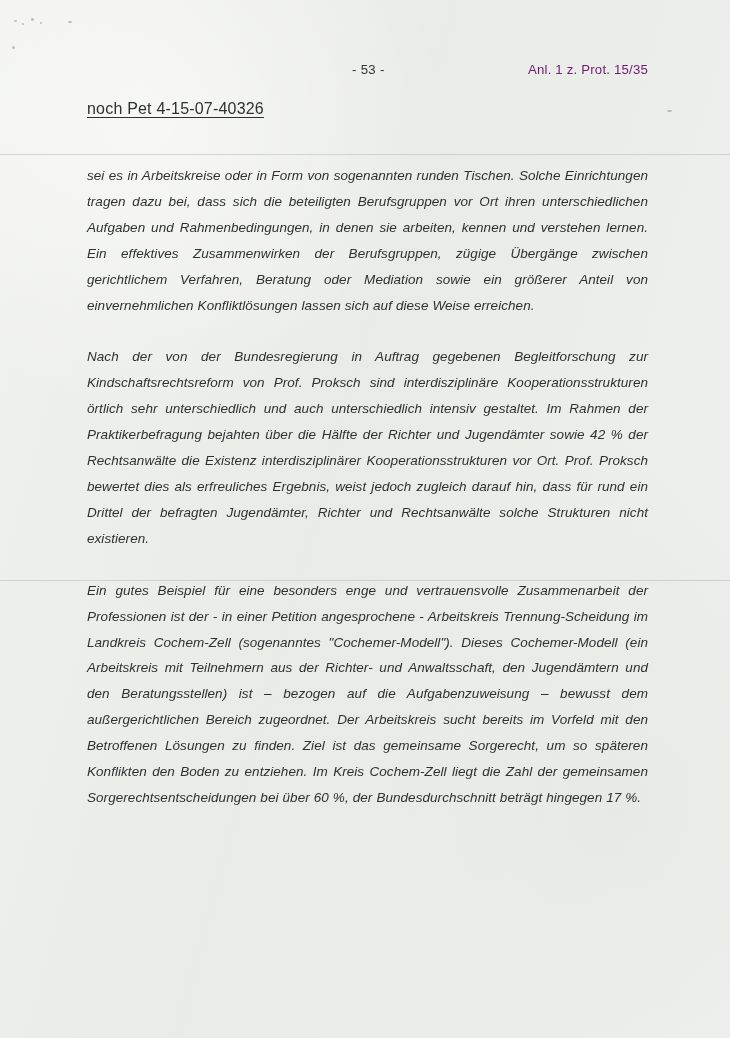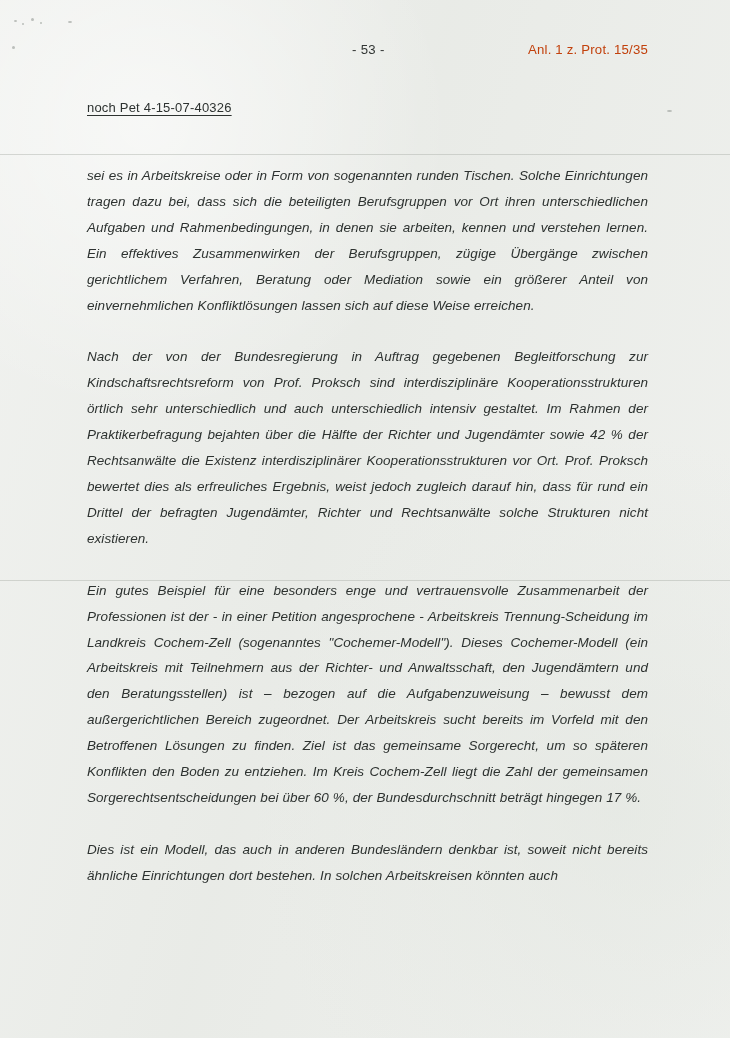--- a/index.html
+++ b/index.html
@@ -59,29 +59,30 @@
     font-size: 13.2px;
   }
   .page-number {
     margin-left: 265px;
     letter-spacing: .3px;
     color: #323634;
   }
   .doc-reference {
     margin-left: auto;
     letter-spacing: .2px;
-    color: #c2410c;
+    color: #701a75;
+    margin-top: 20px;
   }
 
   
   .petition-heading {
     position: absolute;
     top: 100px;
     left: 87px;
-    font-size: 13px;
+    font-size: 16px;
     text-decoration: underline;
     text-underline-offset: 3px;
     letter-spacing: .2px;
     color: #2d3230;
   }
 
   
   .body-text {
     position: absolute;
     top: 163px;
@@ -130,16 +131,15 @@
     <span class="page-number">- 53 -</span>
     <span class="doc-reference">Anl. 1 z. Prot. 15/35</span>
   </div>
 
   <div class="petition-heading">noch Pet 4-15-07-40326</div>
 
   <div class="body-text">
     <p class="body-paragraph justify-all">sei es in Arbeitskreise oder in Form von sogenannten runden Tischen. Solche Einrichtungen tragen dazu bei, dass sich die beteiligten Berufsgruppen vor Ort ihren unterschiedlichen Aufgaben und Rahmenbedingungen, in denen sie arbeiten, kennen und verstehen lernen. Ein effektives Zusammenwirken der Berufsgruppen, zügige Übergänge zwischen gerichtlichem Verfahren, Beratung oder Mediation sowie ein größerer Anteil von einvernehmlichen Konfliktlösungen lassen sich auf diese Weise erreichen.</p>
     <p class="body-paragraph justify-all">Nach der von der Bundesregierung in Auftrag gegebenen Begleitforschung zur Kindschaftsrechtsreform von Prof. Proksch sind interdisziplinäre Kooperationsstrukturen örtlich sehr unterschiedlich und auch unterschiedlich intensiv gestaltet. Im Rahmen der Praktikerbefragung bejahten über die Hälfte der Richter und Jugendämter sowie 42 % der Rechtsanwälte die Existenz interdisziplinärer Kooperationsstrukturen vor Ort. Prof. Proksch bewertet dies als erfreuliches Ergebnis, weist jedoch zugleich darauf hin, dass für rund ein Drittel der befragten Jugendämter, Richter und Rechtsanwälte solche Strukturen nicht existieren.</p>
     <p class="body-paragraph justify-all">Ein gutes Beispiel für eine besonders enge und vertrauensvolle Zusammenarbeit der Professionen ist der - in einer Petition angesprochene - Arbeitskreis Trennung-Scheidung im Landkreis Cochem-Zell (sogenanntes "Cochemer-Modell"). Dieses Cochemer-Modell (ein Arbeitskreis mit Teilnehmern aus der Richter- und Anwaltsschaft, den Jugendämtern und den Beratungsstellen) ist – bezogen auf die Aufgabenzuweisung – bewusst dem außergerichtlichen Bereich zugeordnet. Der Arbeitskreis sucht bereits im Vorfeld mit den Betroffenen Lösungen zu finden. Ziel ist das gemeinsame Sorgerecht, um so späteren Konflikten den Boden zu entziehen. Im Kreis Cochem-Zell liegt die Zahl der gemeinsamen Sorgerechtsentscheidungen bei über 60 %, der Bundesdurchschnitt beträgt hingegen 17 %.</p>
-    <p class="body-paragraph justify-all">Dies ist ein Modell, das auch in anderen Bundesländern denkbar ist, soweit nicht bereits ähnliche Einrichtungen dort bestehen. In solchen Arbeitskreisen könnten auch</p>
   </div>
 
 </div>
 
 </body></html>

